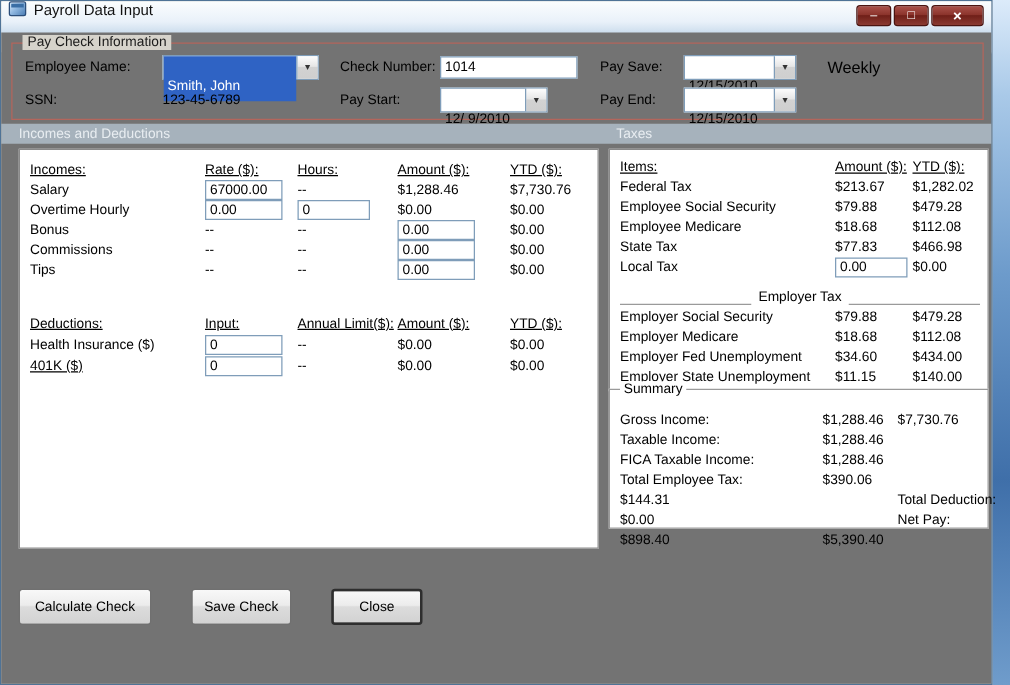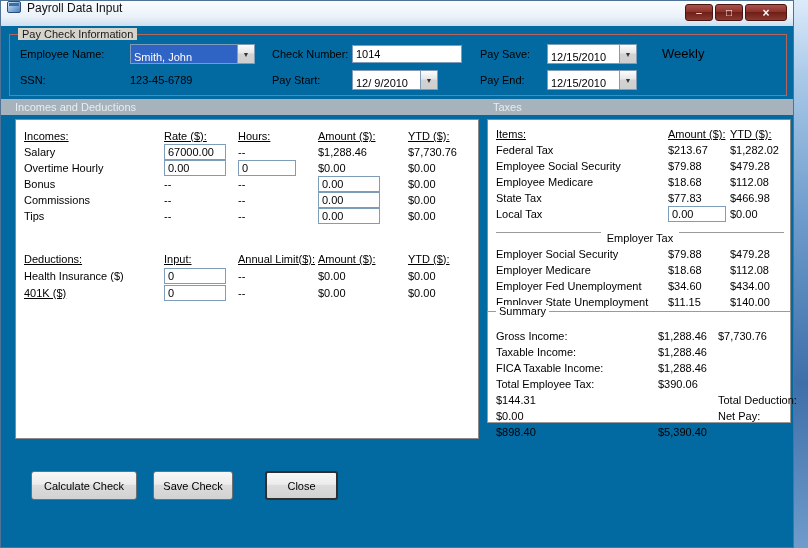--- a/index.html
+++ b/index.html
@@ -18,32 +18,32 @@
     background:linear-gradient(135deg,#d9eafa 0%,#8fb7e0 45%,#4d7fb5 100%);position:relative}
   .appicon:before{content:"";position:absolute;left:1px;top:1px;right:1px;height:3px;background:#3a6ea5}
   .title{font-size:12px;color:#111}
   .capbtns{position:absolute;right:6px;top:3px;display:flex;gap:2px}
   .capbtn{height:17px;width:28px;border:1px solid #4a1410;border-radius:3px;cursor:default;
     background:linear-gradient(180deg,#a9514a 0%,#8c342c 45%,#701f18 50%,#8a3a31 100%);
     color:#fff;display:flex;align-items:center;justify-content:center;font-size:10px;line-height:1}
   .capbtn.close{width:42px;font-size:12px;font-weight:bold}
   .capbtn span{pointer-events:none}
   
-  .bodyarea{position:absolute;left:0;top:25px;right:0;bottom:0;background:#0369a1}
+  .bodyarea{position:absolute;left:0;top:25px;right:0;bottom:0;background:#737373}
   
   .paycheck{position:absolute;left:8px;top:8px;width:778px;height:62px;border:1px solid #b4665c}
   .paycheck .legend{position:absolute;top:-7px;left:8px;background:#d6d3cb;padding:0 4px;color:#1a1a1a}
   .flabel{position:absolute;white-space:nowrap}
   .fvalue{position:absolute;white-space:nowrap}
   .weekly{position:absolute;font-size:13px;font-weight:normal;white-space:nowrap}
   
   .tin{border:1px solid #7f9db9;background:#fff;font:inherit;font-size:11px;padding:0 3px;height:16px}
   .textbox{position:absolute;height:18px}
   .combo{position:absolute;height:20px;background:#fff;border:1px solid #7f9db9;display:flex;align-items:stretch}
-  .combo .ctext{flex:1;padding:6px 3px;white-space:nowrap;overflow:hidden}
+  .combo .ctext{flex:1;padding:18px 3px;white-space:nowrap;overflow:hidden}
   .combo.selected .ctext{background:#2f63c4;color:#fff}
   .combo .cbtn{width:17px;border-left:1px solid #7f9db9;display:flex;align-items:center;justify-content:center;
     background:linear-gradient(180deg,#fdfdfd,#e6e6e6 45%,#d2d2d2 50%,#cfcfcf)}
   .combo .cbtn span{font-size:7px;color:#333;line-height:1}
   
   .band{position:absolute;left:0;right:0;top:73px;height:16px;background:#a6b2bc;color:#e8edf1}
   .band span{position:absolute;top:2px}
   .band .bleft{left:14px}
   .band .bright{left:492px}
   
@@ -55,29 +55,29 @@
   
   .grid span{white-space:nowrap;overflow:visible}
   .lp{display:grid;grid-template-columns:140px 74px 80px 90px 1fr;
       grid-template-rows:repeat(6,16px) 26px repeat(3,17px);align-items:center;padding:8px 0 0 8px}
   .tx{display:grid;grid-template-columns:172px 62px 1fr;
       grid-template-rows:repeat(6,16px) 8px 16px repeat(4,16px);align-items:center;padding:6px 6px 0 8px}
   .sm{display:grid;grid-template-columns:162px 60px 1fr;
       grid-template-rows:repeat(7,16px);align-items:center;padding:16px 6px 0 8px}
   .u{text-decoration:underline}
   .spacer{grid-column:1/-1}
-  .sep{grid-column:1/-1;display:flex;align-items:flex-start}
+  .sep{grid-column:1/-1;display:flex;align-items:flex-end}
   .sep .line{flex:1;height:1px;background:#9a9a9a}
   .sep .septxt{padding:0 6px;white-space:nowrap}
   .w62{width:62px}.w58{width:58px}
   
   .btn3d{position:absolute;height:29px;font:inherit;font-size:11px;color:#000;cursor:default;
     background:linear-gradient(180deg,#f8f8f8 0%,#ececec 45%,#dcdcdc 50%,#d2d2d2 100%);
     border:1px solid #707070;border-radius:3px}
-  .btn-calc{left:30px;top:445px;width:106px}
+  .btn-calc{left:14px;top:445px;width:106px}
   .btn-save{left:152px;top:445px;width:80px}
   .btn-close{left:264px;top:445px;width:73px;border:2px solid #2e2e2e}
 </style>
 </head>
 <body>
 
 <div>
 <div class="window">
 
   <div class="titlebar">

